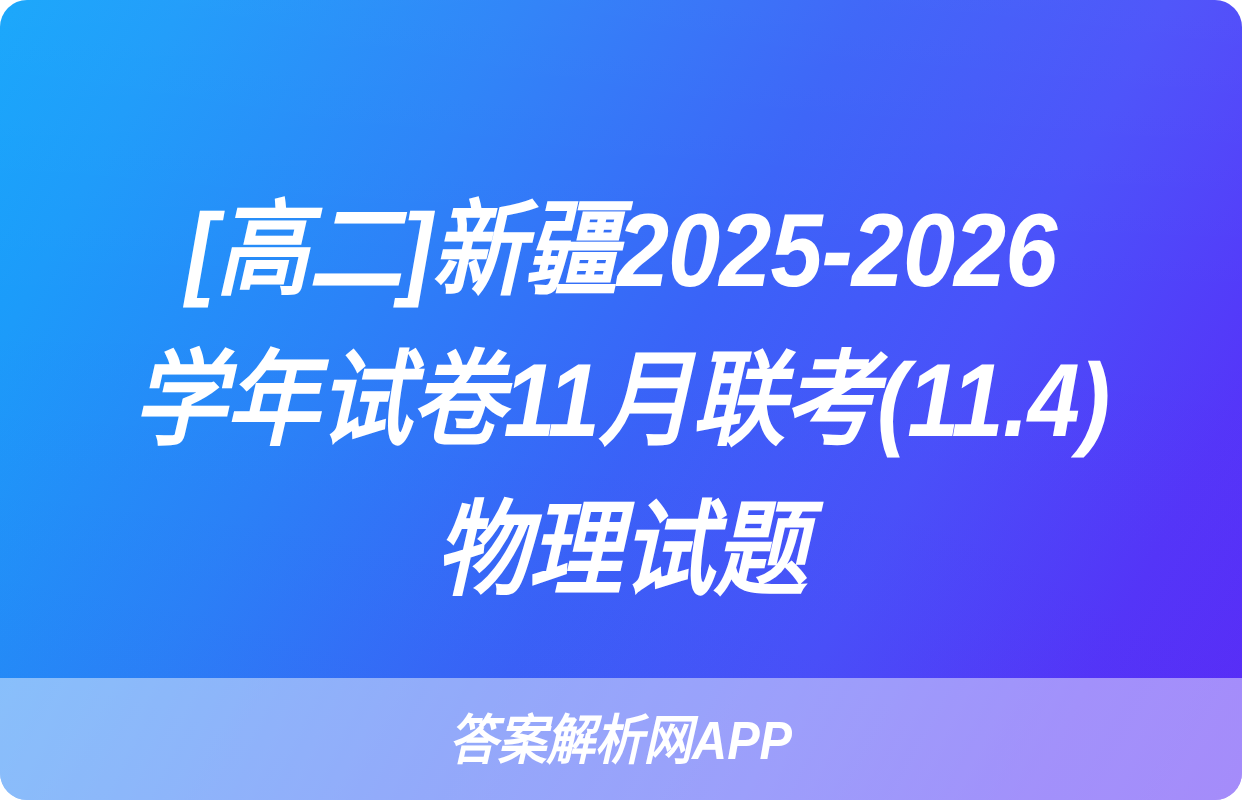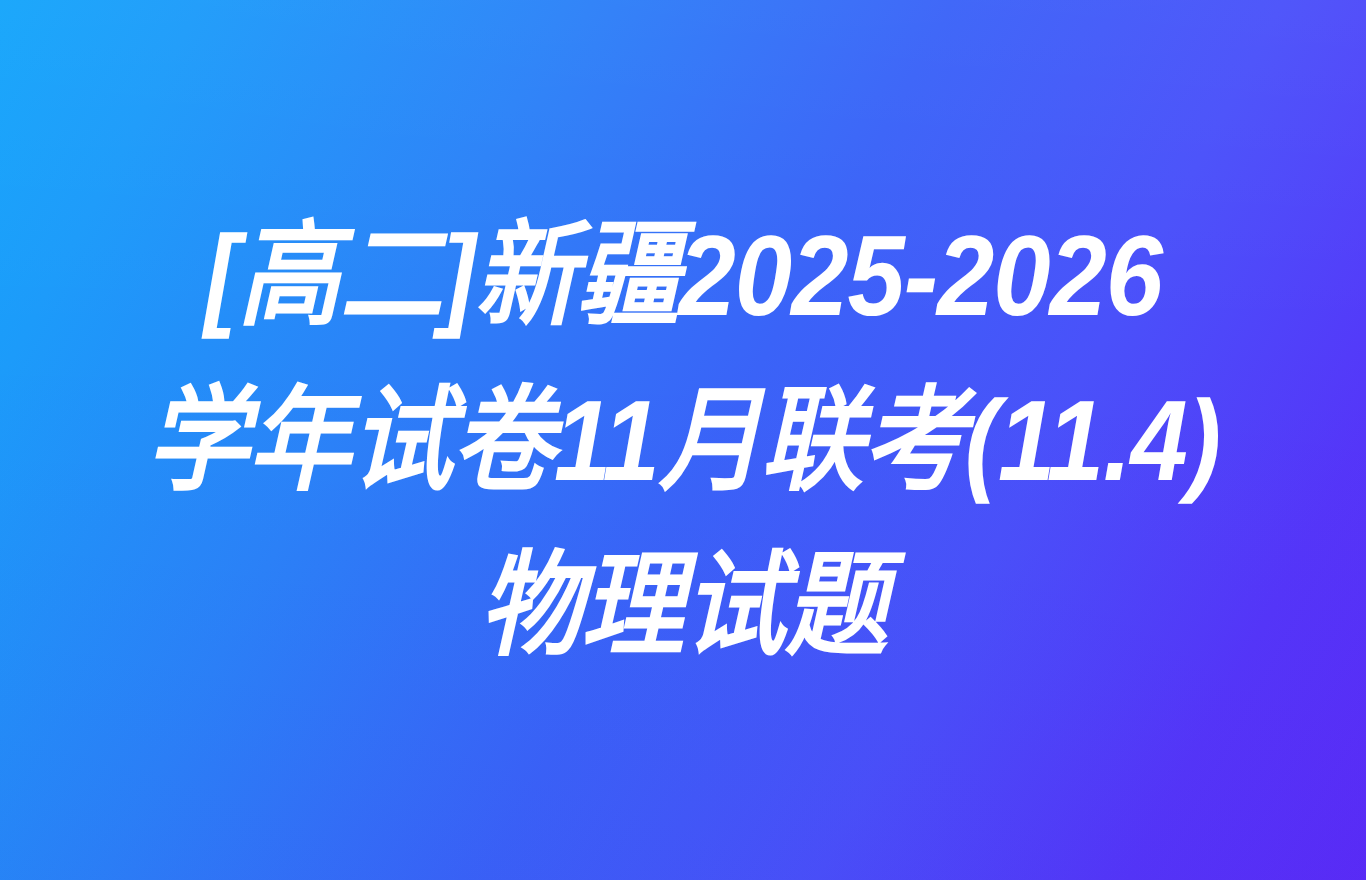--- a/index.html
+++ b/index.html
@@ -8,20 +8,21 @@
     padding: 0;
     background: #ffffff;
   }
 
   #poster {
     position: relative;
     width: 1242px;
     height: 800px;
     overflow: hidden;
     font-family: "Liberation Sans", "DejaVu Sans", sans-serif;
+    border-radius: 27px;
     -webkit-font-smoothing: antialiased;
   }
 
   
   .bg-gradient {
     position: absolute;
     inset: 0;
     background:
       linear-gradient(118deg,
         #14a5fb 0%,
@@ -109,14 +110,17 @@
 
   <div class="bg-gradient"></div>
   <div class="bg-shade"></div>
 
   <div class="title-block">
     <span class="title-line">[高二]新疆2025-2026</span>
     <span class="title-line">学年试卷11月联考(11.4)</span>
     <span class="title-line">物理试题</span>
   </div>
 
+  <div class="footer-band">
+    <span class="footer-text">答案解析网APP</span>
+  </div>
 
 </div>
 
 </body></html>

